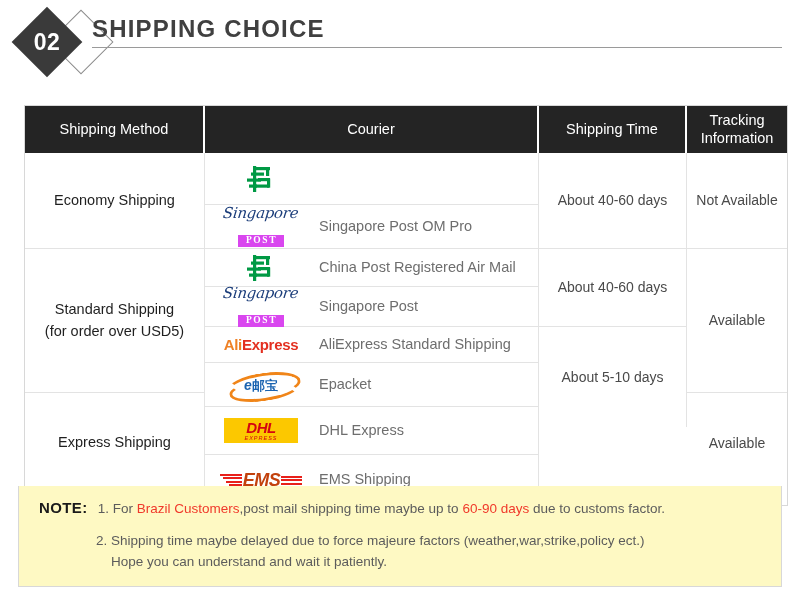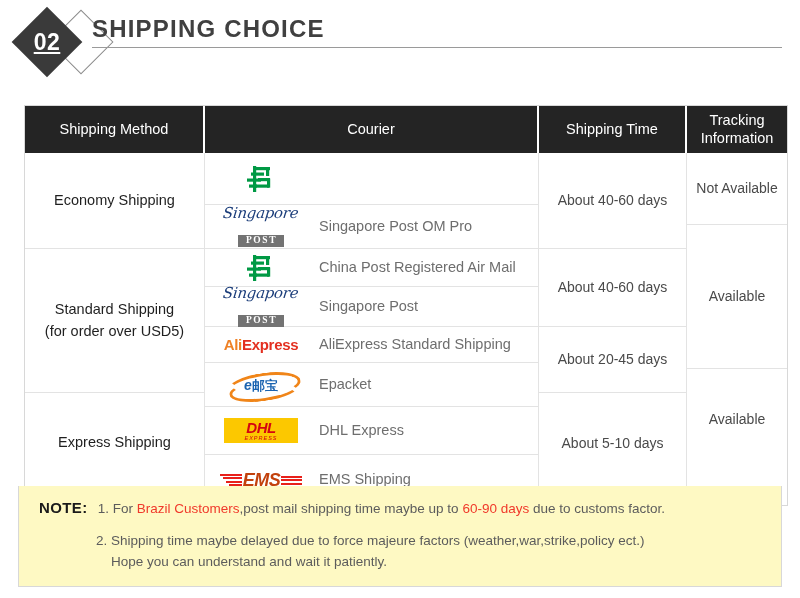--- a/index.html
+++ b/index.html
@@ -53,21 +53,20 @@
     width: 50px;
     height: 50px;
     display: flex;
     align-items: center;
     justify-content: center;
     color: #ffffff;
     font-size: 23px;
     font-weight: bold;
     letter-spacing: 0.5px;
     font-family: "Liberation Sans", sans-serif;
-    text-decoration: underline;
   }
   .title-block {
     position: absolute;
     left: 92px;
     top: 16px;
     right: 18px;
   }
   .title-text {
     font-size: 24px;
     font-weight: bold;
@@ -169,21 +168,21 @@
   .sg-script {
     font-family: "DejaVu Serif", serif;
     font-style: italic;
     font-size: 15px;
     color: #1b3d7a;
     letter-spacing: -0.3px;
     transform: skewX(-6deg);
   }
   .sg-post {
     margin-top: 14px;
-    background: #737373;
+    background: #d946ef;
     color: #ffffff;
     font-family: "Liberation Serif", serif;
     font-weight: bold;
     font-size: 9.5px;
     letter-spacing: 1.6px;
     padding: 1px 7px 1px 8px;
   }
   .logo-ali {
     font-size: 15px;
     font-weight: bold;
@@ -455,26 +454,25 @@
           </span>
         </span>
         <span class="courier-name">EMS Shipping</span>
       </div>
 
     </div>
 
     <div class="col-stack col-time">
       <div class="cell" style="height:96px">About 40-60 days</div>
       <div class="cell" style="height:78px">About 40-60 days</div>
-      <div class="cell" style="height:66px">About 20-45 days</div>
       <div class="cell nb" style="height:100px">About 5-10 days</div>
     </div>
 
     <div class="col-stack col-track">
-      <div class="cell nr" style="height:72px">
+      <div class="cell nr" style="height:96px">
         <span>Not Available</span>
       </div>
       <div class="cell nr" style="height:144px">
         <span>Available</span>
       </div>
       <div class="cell nr nb" style="height:100px">
         <span>Available</span>
       </div>
     </div>
 

